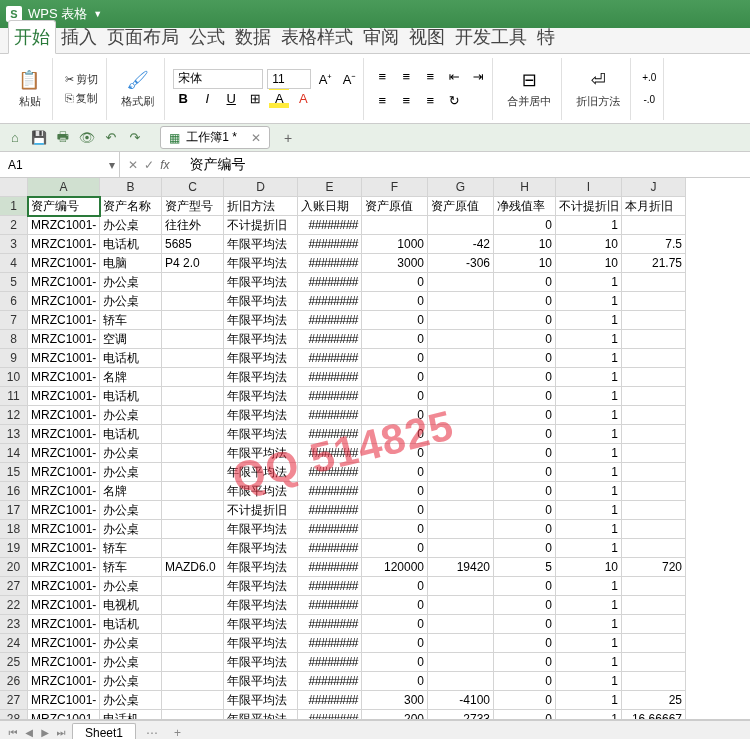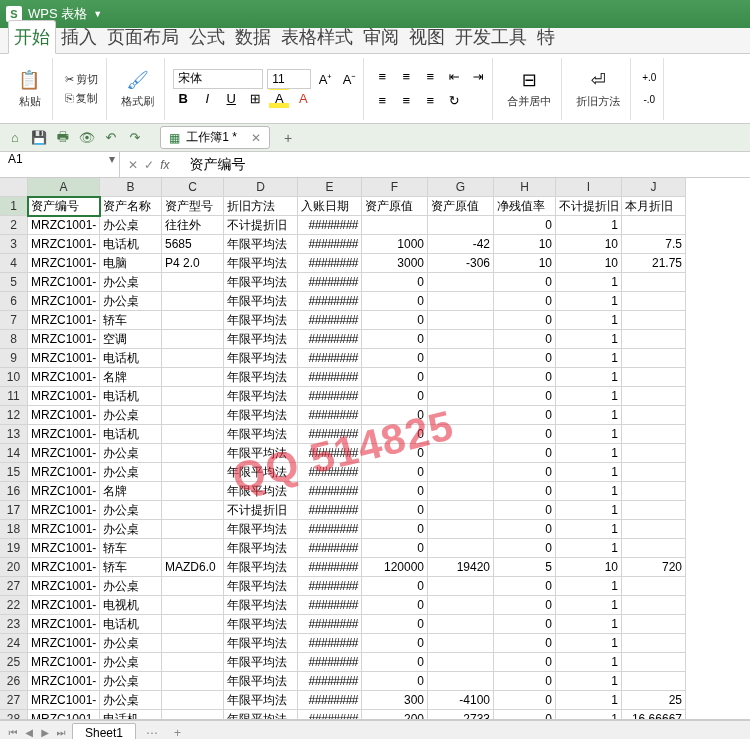--- a/index.html
+++ b/index.html
@@ -33,21 +33,21 @@
 
 .qabar { height:28px; background:#e8f0e8; border-bottom:1px solid #ccc; display:flex; align-items:center; padding:0 6px; gap:6px; }
 .qabar .qa { width:18px; height:18px; display:flex; align-items:center; justify-content:center; color:#4a7a4a; cursor:pointer; font-size:13px; }
 .doctab { background:#fff; border:1px solid #bbb; border-radius:3px; padding:2px 8px; display:flex; align-items:center; gap:6px; font-size:12px; margin-left:10px; }
 .doctab .xico { color:#2a7a3a; }
 .doctab .close { color:#888; cursor:pointer; margin-left:8px; }
 .plus { margin-left:8px; color:#666; cursor:pointer; font-size:14px; }
 
 
 .fbar { height:26px; border-bottom:1px solid #ccc; display:flex; align-items:center; }
-.namebox { width:120px; border-right:1px solid #ccc; height:100%; display:flex; align-items:flex-start; }
+.namebox { width:120px; border-right:1px solid #ccc; height:100%; display:flex; align-items:center; }
 .namebox input { border:none; width:100%; padding:0 8px; font-size:12px; outline:none; }
 .namebox .dd2 { padding:0 4px; color:#666; cursor:pointer; }
 .fxbtns { display:flex; align-items:center; gap:6px; padding:0 8px; color:#888; }
 .fxbtns span { cursor:pointer; }
 .fx { font-style:italic; color:#666; padding-right:6px; }
 .formula { flex:1; padding:0 6px; font-size:14px; }
 
 
 .gridwrap { position:relative; height:542px; overflow:hidden; border-bottom:1px solid #ccc; }
 .grid { display:grid; grid-template-columns:28px 72px 62px 62px 74px 64px 66px 66px 62px 66px 64px; font-size:12px; }

